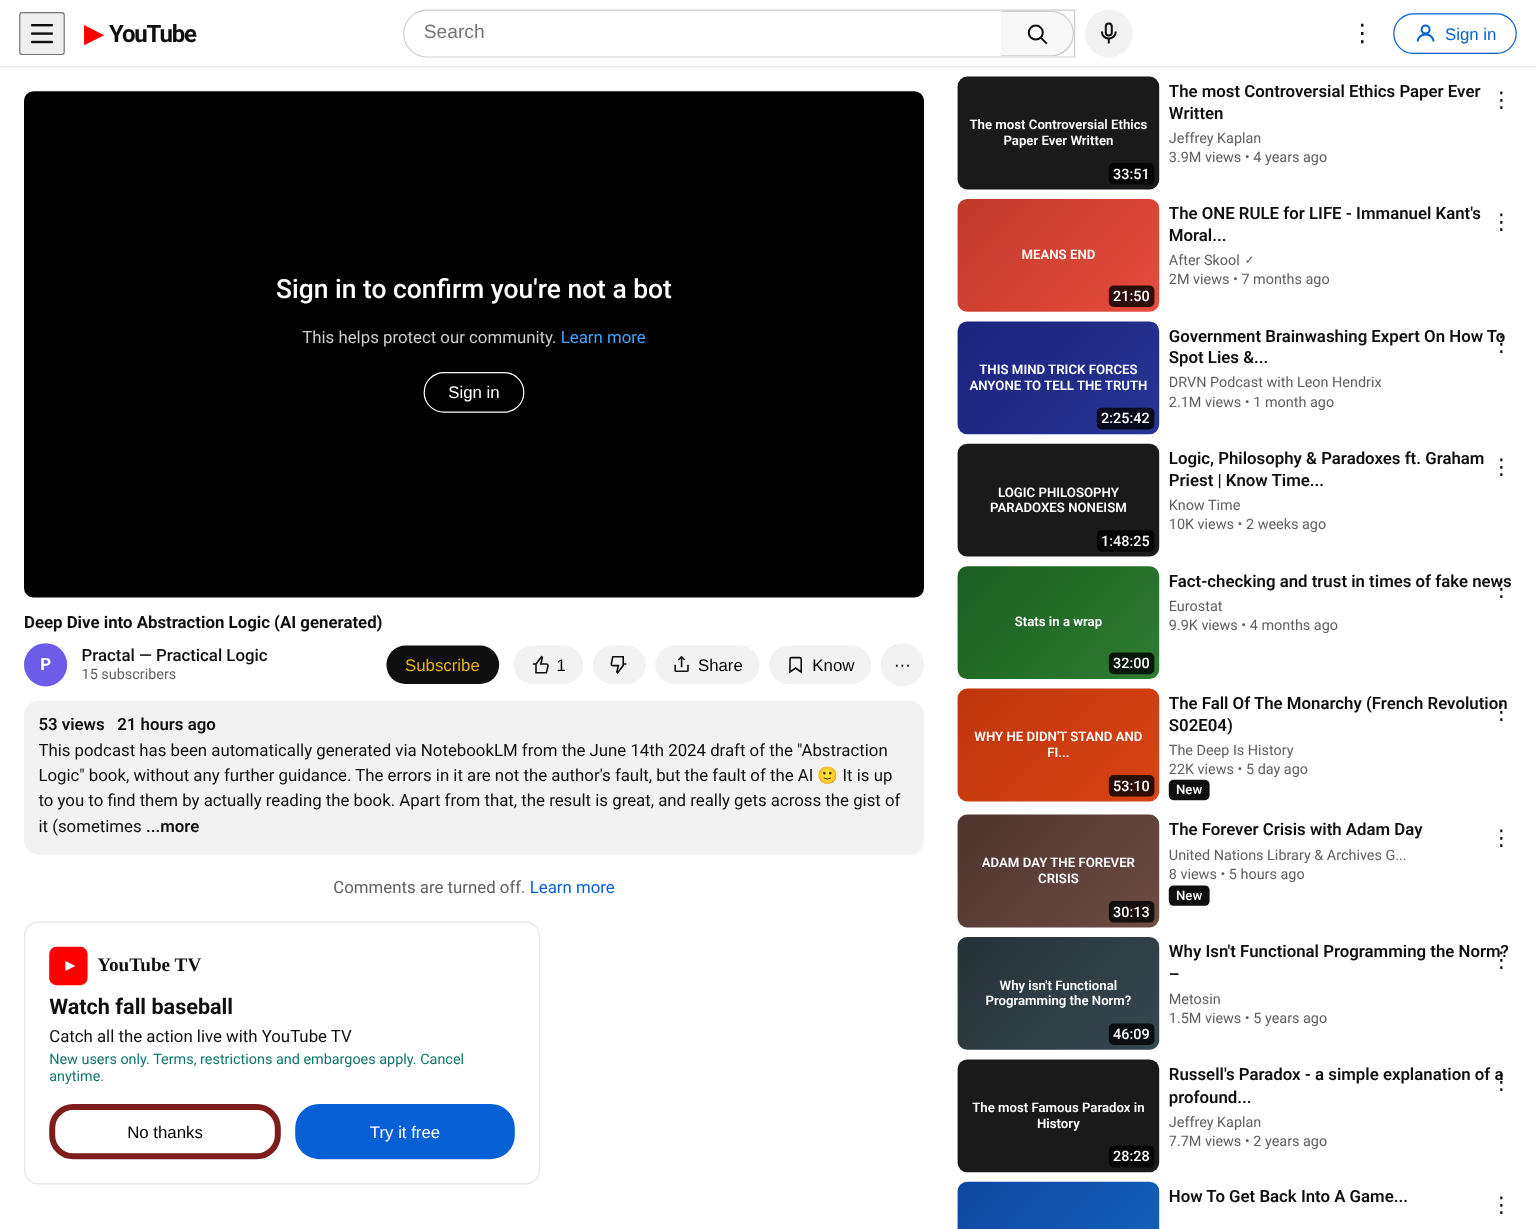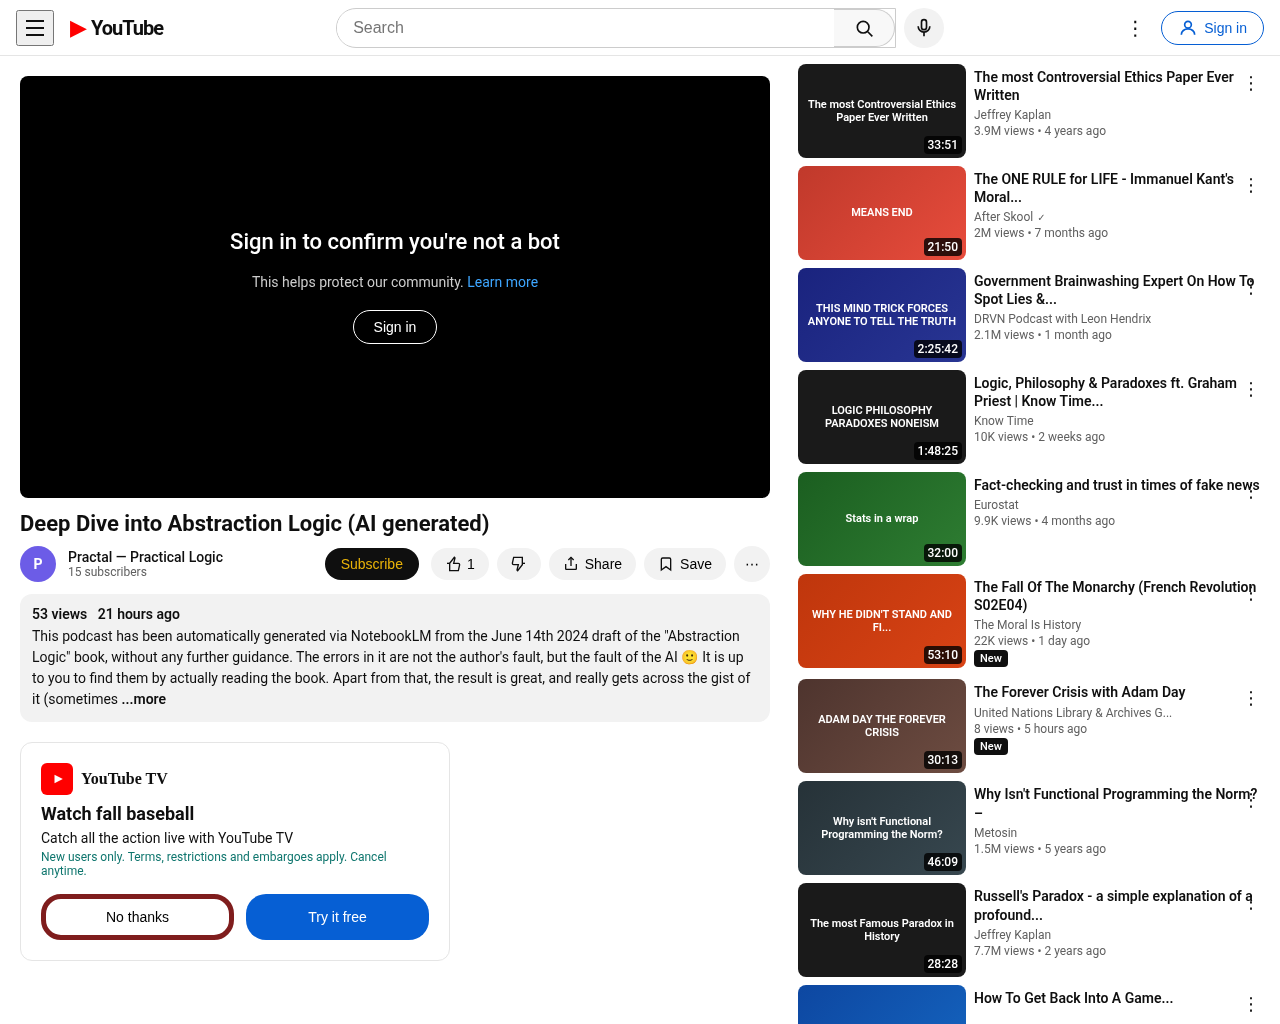--- a/index.html
+++ b/index.html
@@ -41,21 +41,21 @@
     .sign-in-overlay { text-align: center; color: #fff; }
     .sign-in-overlay h2 { font-size: 22px; font-weight: 500; margin-bottom: 20px; }
     .sign-in-overlay p { font-size: 14px; color: #ccc; margin-bottom: 20px; }
     .sign-in-overlay p a { color: #3ea6ff; text-decoration: none; }
     .sign-in-overlay-btn {
       background: none; border: 1px solid #fff; color: #fff; border-radius: 20px;
       padding: 8px 20px; font-size: 14px; cursor: pointer; font-weight: 500;
     }
 
     
-    .video-title { font-size: 22px; font-weight: 700; margin: 12px 0 8px; line-height: 1.3; }
+    .video-title { font-size: 14px; font-weight: 700; margin: 12px 0 8px; line-height: 1.3; }
     .channel-row { display: flex; align-items: center; gap: 12px; margin-bottom: 8px; }
     .channel-avatar { width: 36px; height: 36px; border-radius: 50%; background: #ccc; display: flex; align-items: center; justify-content: center; font-weight: 700; color: #fff; font-size: 14px; background: #6c5ce7; }
     .channel-info { flex: 1; }
     .channel-name { font-size: 14px; font-weight: 500; }
     .channel-subs { font-size: 12px; color: #606060; }
     .subscribe-btn { background: #0f0f0f; color: #eab308; border: none; border-radius: 20px; padding: 8px 16px; font-size: 14px; font-weight: 500; cursor: pointer; }
     .action-btns { display: flex; align-items: center; gap: 8px; }
     .like-btn, .dislike-btn, .share-btn, .save-btn, .more-action-btn {
       display: flex; align-items: center; gap: 6px;
       background: #f2f2f2; border: none; border-radius: 20px;
@@ -210,38 +210,42 @@
             <path d="M4 12v7a1 1 0 0 0 1 1h14a1 1 0 0 0 1-1v-7"></path>
               <polyline points="16 6 12 2 8 6"></polyline>
               <line x1="12" y1="2" x2="12" y2="15"></line>
           </svg>
           <span>Share</span>
         </button>
         <button class="save-btn">
           <svg width="16" height="16" viewBox="0 0 24 24" fill="none" stroke="#0f0f0f" stroke-width="2">
             <path d="M19 21l-7-5-7 5V5a2 2 0 0 1 2-2h10a2 2 0 0 1 2 2z"></path>
           </svg>
-          <span>Save</span>
+          <span>Know</span>
         </button>
         <button class="more-action-btn">⋯</button>
       </div>
     </div>
 
     <div class="video-meta">
       <div class="video-meta-row">
         <span>53 views</span>
         &nbsp;
         <span>21 hours ago</span>
       </div>
       <div class="video-desc">
         <span>This podcast has been automatically generated via NotebookLM from the June 14th 2024 draft of the "Abstraction Logic" book, without any further guidance. The errors in it are not the author's fault, but the fault of the AI 🙂 It is up to you to find them by actually reading the book. Apart from that, the result is great, and really gets across the gist of it (sometimes</span>
         <span class="more-link">...more</span>
       </div>
     </div>
 
+    <div class="comments-off">
+      <span>Comments are turned off.</span>
+      <a href="#">Learn more</a>
+    </div>
 
     <div class="yt-tv-banner">
       <div class="yt-tv-logo">
         <div class="yt-tv-logo-icon">
           <svg width="20" height="20" viewBox="0 0 24 24" fill="white">
             <polygon points="9,7 19,12 9,17"></polygon>
           </svg>
         </div>
         <span class="yt-tv-logo-text">YouTube TV</span>
       </div>
@@ -323,22 +327,22 @@
     </div>
     <button class="sidebar-more-btn">⋮</button>
   </div>
       <div class="sidebar-item">
     <div class="thumb-wrap thumb-warm">
       <div class="thumb-text">WHY HE DIDN'T STAND AND FI...</div>
           <div class="duration-badge">53:10</div>
     </div>
     <div class="sidebar-info">
       <div class="sidebar-title">The Fall Of The Monarchy (French Revolution S02E04)</div>
-      <div class="sidebar-channel">The Moral Is History</div>
-      <div class="sidebar-meta">22K views • 1 day ago</div>
+      <div class="sidebar-channel">The Deep Is History</div>
+      <div class="sidebar-meta">22K views • 5 day ago</div>
       <span class="new-badge">New</span>
     </div>
     <button class="sidebar-more-btn">⋮</button>
   </div>
       <div class="sidebar-item">
     <div class="thumb-wrap thumb-brown">
       <div class="thumb-text">ADAM DAY THE FOREVER CRISIS</div>
           <div class="duration-badge">30:13</div>
     </div>
     <div class="sidebar-info">

